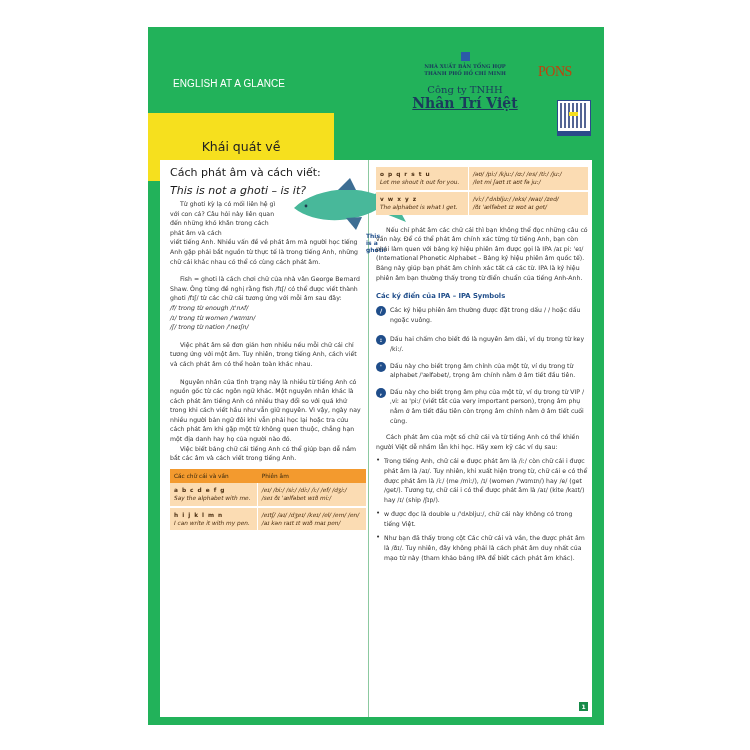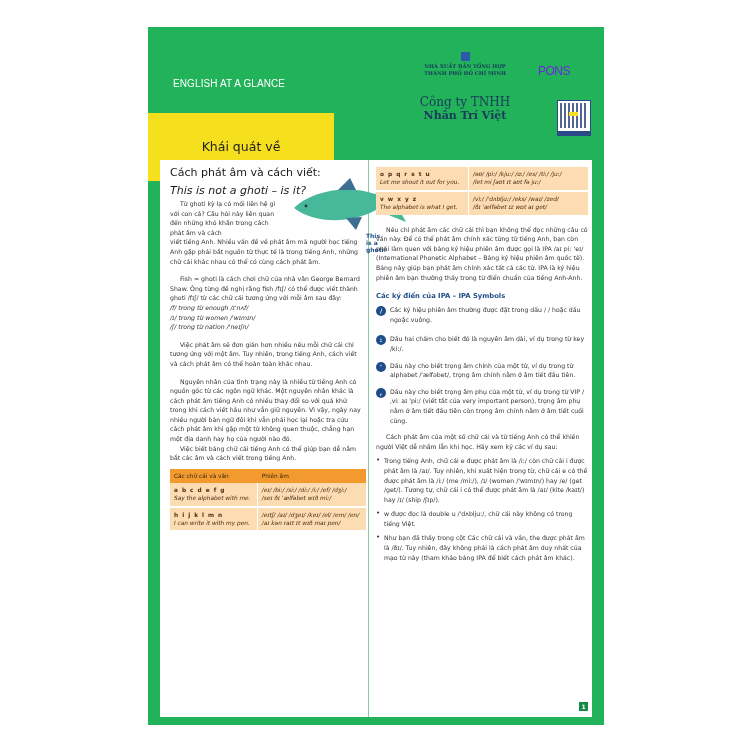--- a/index.html
+++ b/index.html
@@ -5,23 +5,23 @@
   html,body{margin:0;padding:0;background:#ffffff;}
   body{width:750px;height:750px;position:relative;overflow:hidden;font-family:"DejaVu Sans",sans-serif;}
   .frame{position:absolute;left:148px;top:27px;width:456px;height:698px;background:#22b25a;}
   .eyebrow{position:absolute;left:173px;top:48px;color:#ffffff;font-family:"Liberation Sans",sans-serif;font-weight:normal;font-size:10px;letter-spacing:0.1px;margin-top:30px;}
   .title-box{position:absolute;left:148px;top:73px;width:186px;height:68px;background:#f6e01e;display:flex;flex-direction:column;align-items:center;justify-content:center;margin-top:40px;}
   .title-box span{font-family:"DejaVu Sans",sans-serif;font-size:12.5px;line-height:16px;color:#222;}
   .publisher{position:absolute;left:395px;top:52px;width:140px;text-align:center;font-family:"DejaVu Serif",serif;color:#1b3a5c;}
   .pub-logo{width:9px;height:9px;background:#2b5aa8;margin:0 auto 2px auto;}
   .pub-line{font-size:5.2px;line-height:6.5px;font-weight:bold;}
   .ntv{display:inline-block;background:#f6e01e;color:#1b3a5c;font-family:"DejaVu Sans Mono",monospace;font-weight:bold;font-size:6.5px;padding:0 2px;margin-top:7px;}
-  .pub-company{font-size:12px;margin-top:19px;}
-  .pub-company-bold{font-size:11px;font-weight:bold;}
-  .pons{position:absolute;left:538px;top:64px;color:#6d28d9;font-family:Liberation Sans, sans-serif;font-size:12px;letter-spacing:-0.5px;}
+  .pub-company{font-size:10px;margin-top:8px;}
+  .pub-company-bold{font-size:14px;font-weight:bold;text-decoration:underline;}
+  .pons{position:absolute;left:538px;top:64px;color:#c2410c;font-family:Liberation Serif, serif;font-size:14px;letter-spacing:-0.5px;}
   .qr{position:absolute;left:557px;top:100px;width:32px;height:34px;background:#fff;border:1px solid #2a4a8a;}
   .qr .grid{position:absolute;left:2px;top:2px;width:28px;height:25px;background:
     repeating-linear-gradient(90deg,#2a3f7a 0 2px,transparent 2px 4px),
     repeating-linear-gradient(0deg,#fff 0 2px,transparent 2px 3px);opacity:.8;}
   .qr .mark{position:absolute;left:11px;top:11px;width:9px;height:4px;background:#f6e01e;}
   .qr .url{position:absolute;left:0;bottom:0;width:100%;height:4px;background:#2a4a8a;}
   .page{position:absolute;left:160px;top:160px;width:432px;height:557px;background:#ffffff;}
   .divider{position:absolute;left:208px;top:0;width:1px;height:557px;background:#8cc9a0;}
   .col{position:absolute;top:0;font-family:"DejaVu Sans",sans-serif;color:#333;}
   .colL{left:10px;width:194px;}

